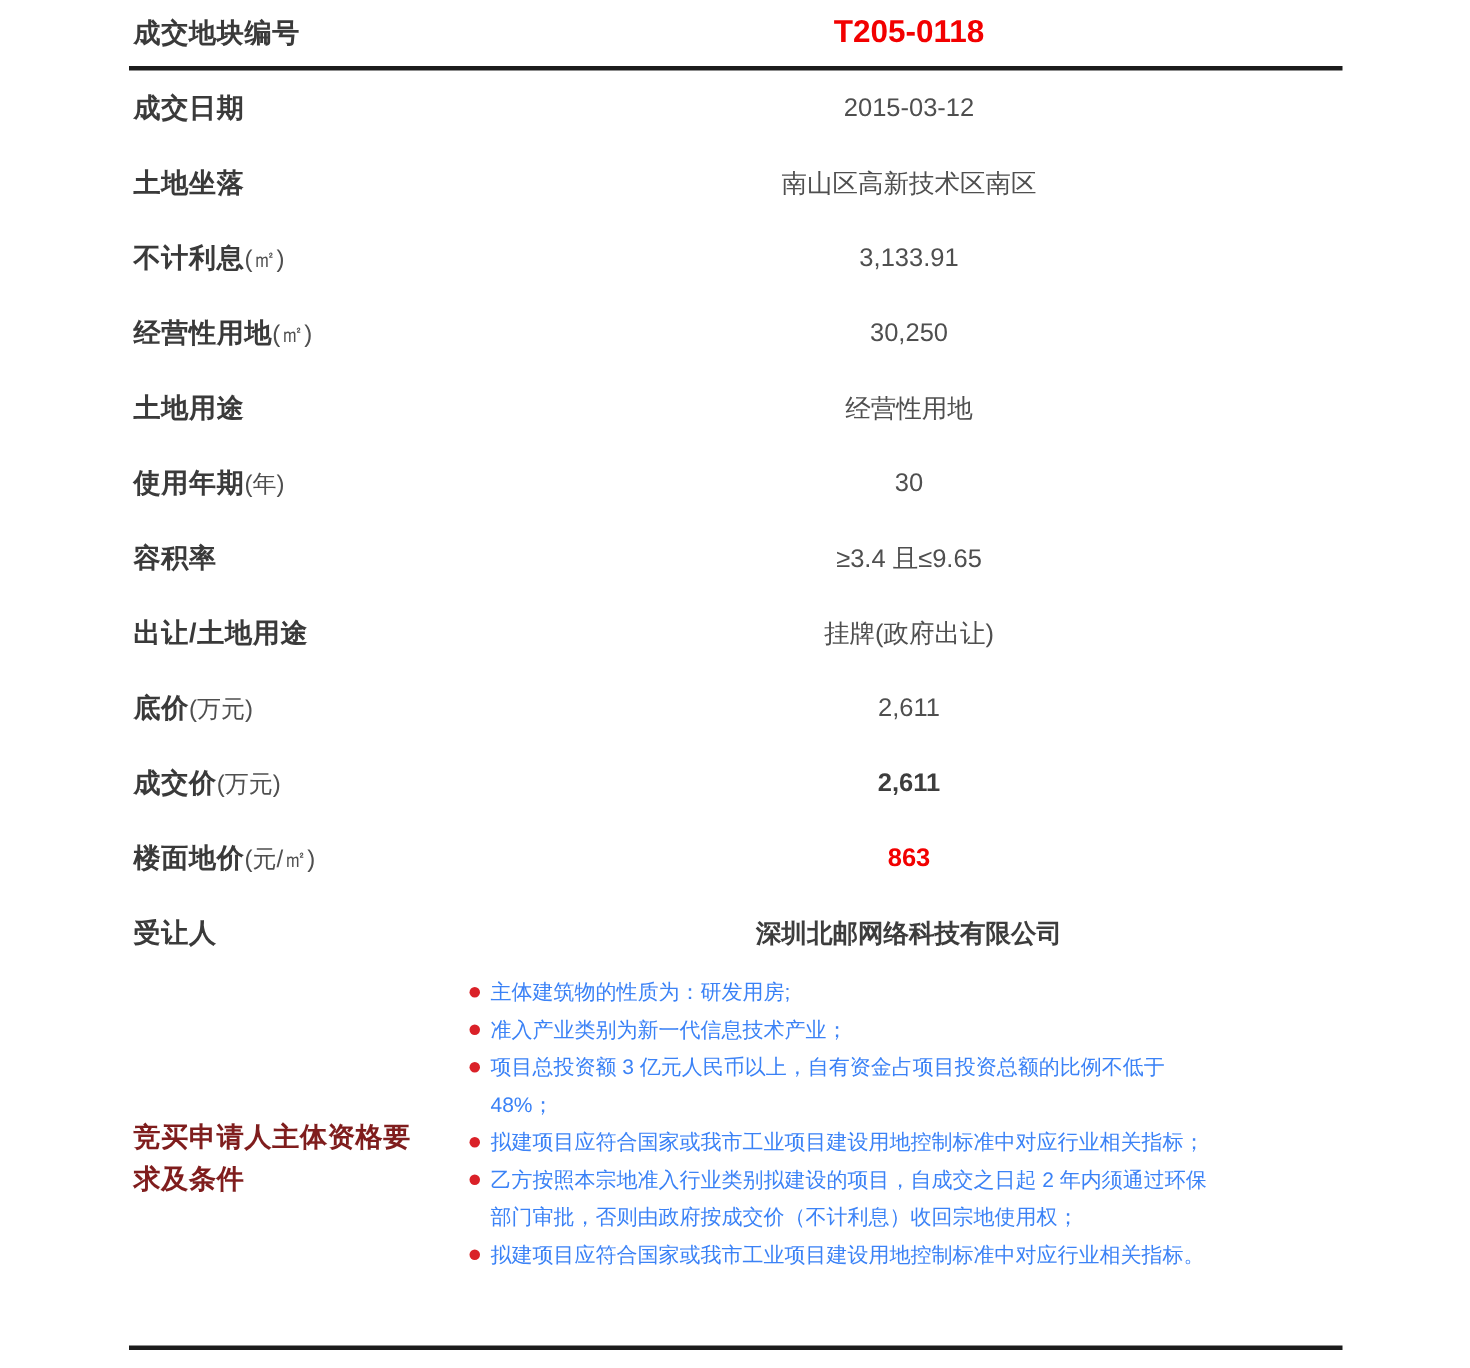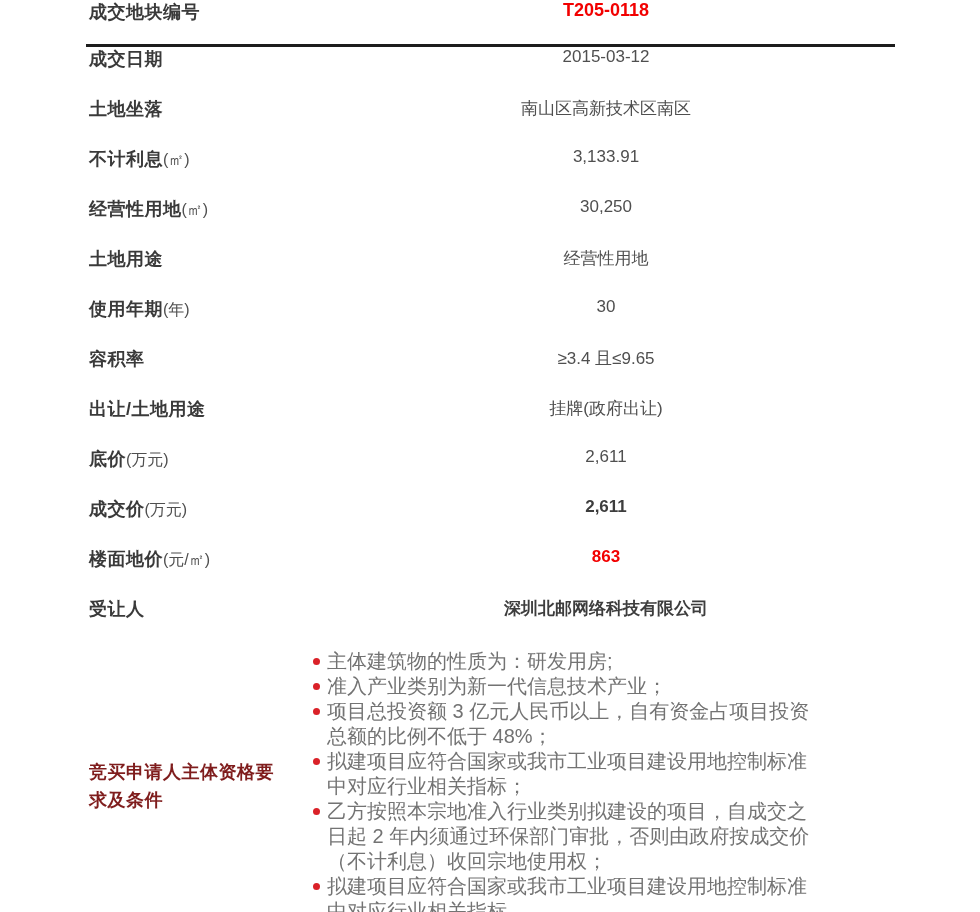--- a/index.html
+++ b/index.html
@@ -8,21 +8,21 @@
     background: #ffffff;
     font-family: "Liberation Sans", "DejaVu Sans", sans-serif;
     overflow: hidden;
   }
   .doc {
     margin-left: 86px;
     width: 809px;
   }
   .row {
     display: flex;
-    align-items: flex-start;
+    align-items: center;
     height: 50px;
     gap: 36px;
   }
   .row.header-row {
     height: 47px;
     border-bottom: 3px solid #1c1c1c;
   }
   .cell-label {
     width: 225px;
     flex: 0 0 225px;
@@ -40,21 +40,21 @@
   }
   .cell-value {
     flex: 1;
     text-align: center;
     padding-right: 30px;
     font-size: 17px;
     color: #4f4f4f;
   }
   .v-red  { color: #f20000; font-weight: bold; }
   .v-bold { font-weight: bold; color: #3d3d3d; }
-  .header-row .cell-value { font-size: 18px; }
+  .header-row .cell-value { font-size: 21px; }
 
   .req-row {
     display: flex;
     min-height: 253px;
     border-bottom: 3px solid #1c1c1c;
   }
   .req-label {
     width: 225px;
     flex: 0 0 225px;
     padding-left: 3px;
@@ -71,23 +71,23 @@
     letter-spacing: 0.5px;
   }
   .req-bullets {
     width: 502px;
     padding-top: 2px;
     list-style: none;
   }
   .req-bullets li {
     position: relative;
     padding-left: 16px;
-    font-size: 20px;
+    font-size: 14px;
     line-height: 25px;
-    color: #737373;
+    color: #3b82f6;
   }
   .req-bullets li::before {
     content: "";
     position: absolute;
     left: 2px;
     top: 9px;
     width: 7px;
     height: 7px;
     border-radius: 50%;
     background: #da2128;

